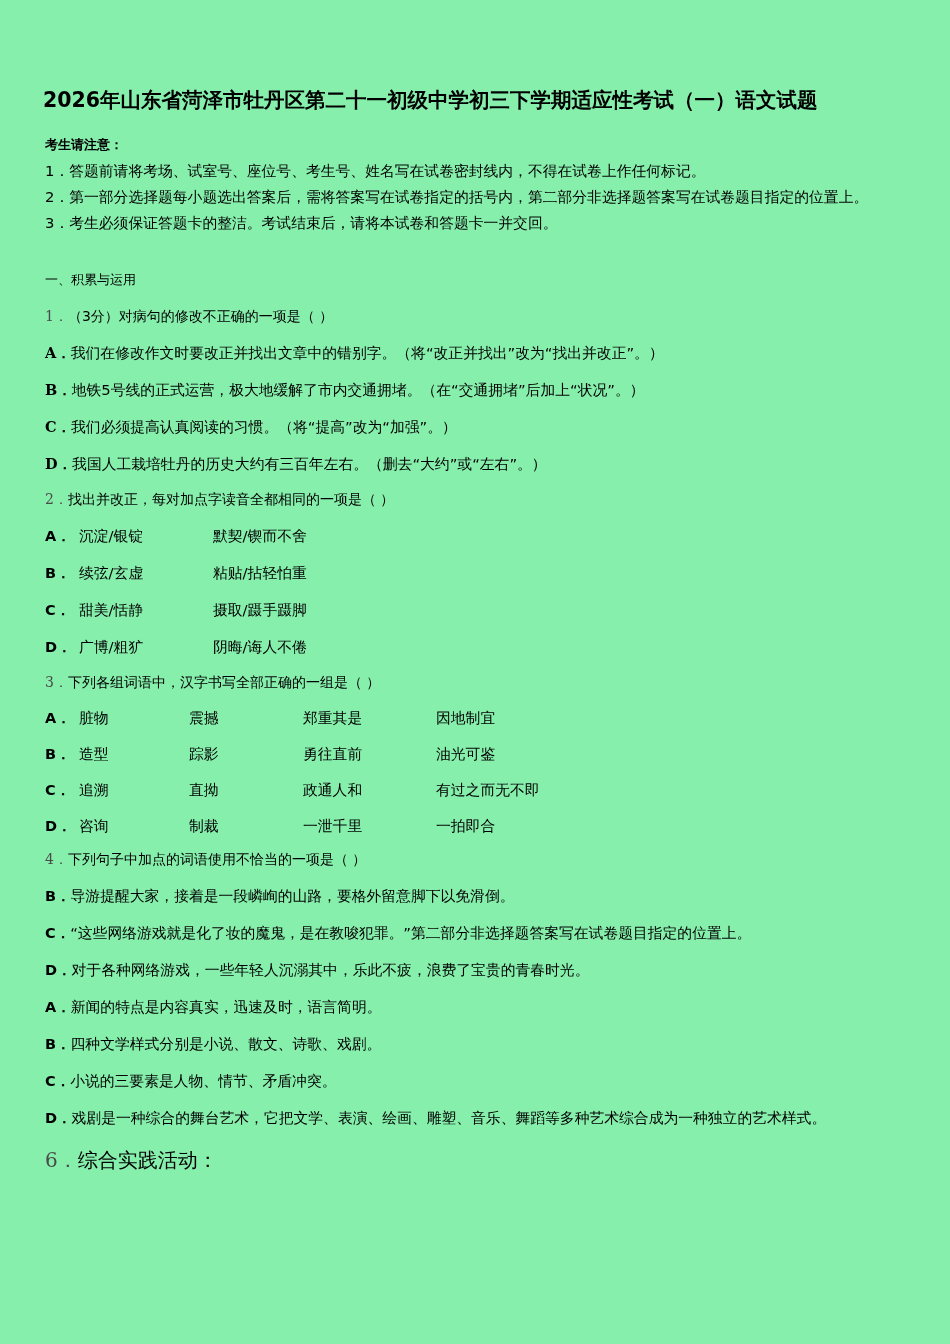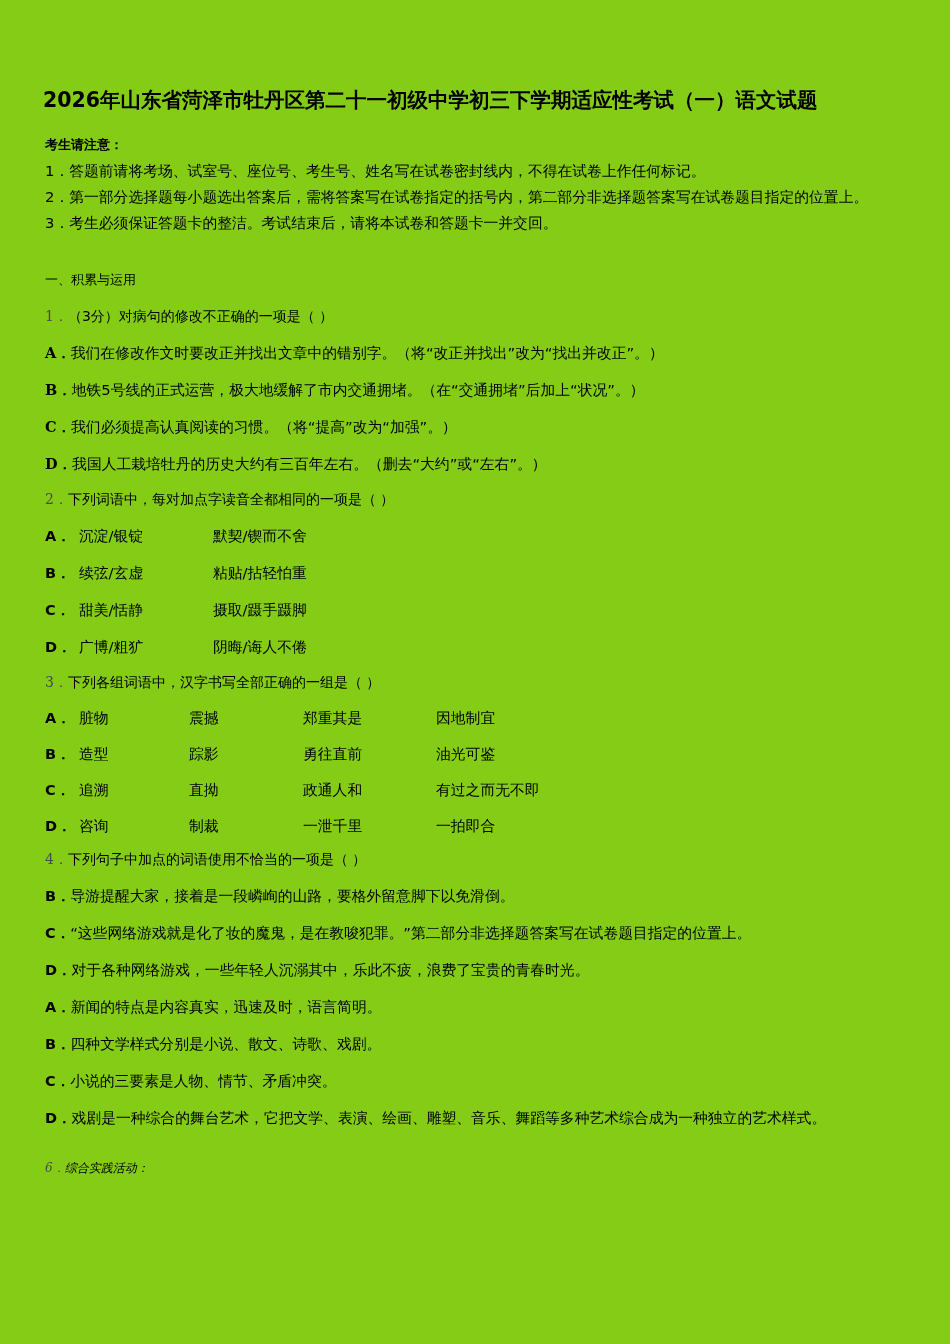--- a/index.html
+++ b/index.html
@@ -10,21 +10,21 @@
   }
   body {
     font-family: "DejaVu Sans", "Liberation Sans", sans-serif;
     color: #000000;
   }
   .page {
     position: relative;
     width: 950px;
     height: 1344px;
     margin: 0 auto;
-    background: #84cc16;
+    background: #86efac;
     overflow: hidden;
     box-sizing: border-box;
     padding: 0 45px;
   }
   .doc-title {
     font-family: "DejaVu Sans", "Liberation Sans", sans-serif;
     font-weight: bold;
     font-size: 20.5px;
     line-height: 28px;
     letter-spacing: 0px;
@@ -104,25 +104,24 @@
   .pair .p-lab {
     display: inline-block;
     width: 34px;
   }
   .pair .p1 {
     display: inline-block;
     width: 134px;
   }
   .pair .p2 { display: inline-block; text-align: center; }
   .q6 {
-    font-size: 12px;
-    line-height: 22px;
-    margin-top: 28px;
-    font-weight: normal;
-    font-style: italic;
+    font-size: 20px;
+    line-height: 22px;
+    margin-top: 20px;
+    font-weight: normal;
   }
 </style>
 </head>
 <body>
 
 <div class="page">
 
   <div class="doc-title">2026年山东省菏泽市牡丹区第二十一初级中学初三下学期适应性考试（一）语文试题</div>
 
   <div class="notice-head">考生请注意：</div>
@@ -142,21 +141,21 @@
     <span class="opt-label">B．</span><span>地铁5号线的正式运营，极大地缓解了市内交通拥堵。（在“交通拥堵”后加上“状况”。）</span>
   </div>
   <div class="opt">
     <span class="opt-label">C．</span><span>我们必须提高认真阅读的习惯。（将“提高”改为“加强”。）</span>
   </div>
   <div class="opt">
     <span class="opt-label">D．</span><span>我国人工栽培牡丹的历史大约有三百年左右。（删去“大约”或“左右”。）</span>
   </div>
 
   <div class="qline">
-    <span class="num-light">2．</span><span>下列词语中，每对加点字读音全都相同的一项是（        ）</span>
+    <span class="num-light">2．</span><span>找出并改正，每对加点字读音全都相同的一项是（        ）</span>
   </div>
   <div class="pair">
     <span class="p-lab opt-label-sans">A．</span><span class="p1">沉淀/银锭</span><span class="p2">默契/锲而不舍</span>
   </div>
   <div class="pair">
     <span class="p-lab opt-label-sans">B．</span><span class="p1">续弦/玄虚</span><span class="p2">粘贴/拈轻怕重</span>
   </div>
   <div class="pair">
     <span class="p-lab opt-label-sans">C．</span><span class="p1">甜美/恬静</span><span class="p2">摄取/蹑手蹑脚</span>
   </div>

